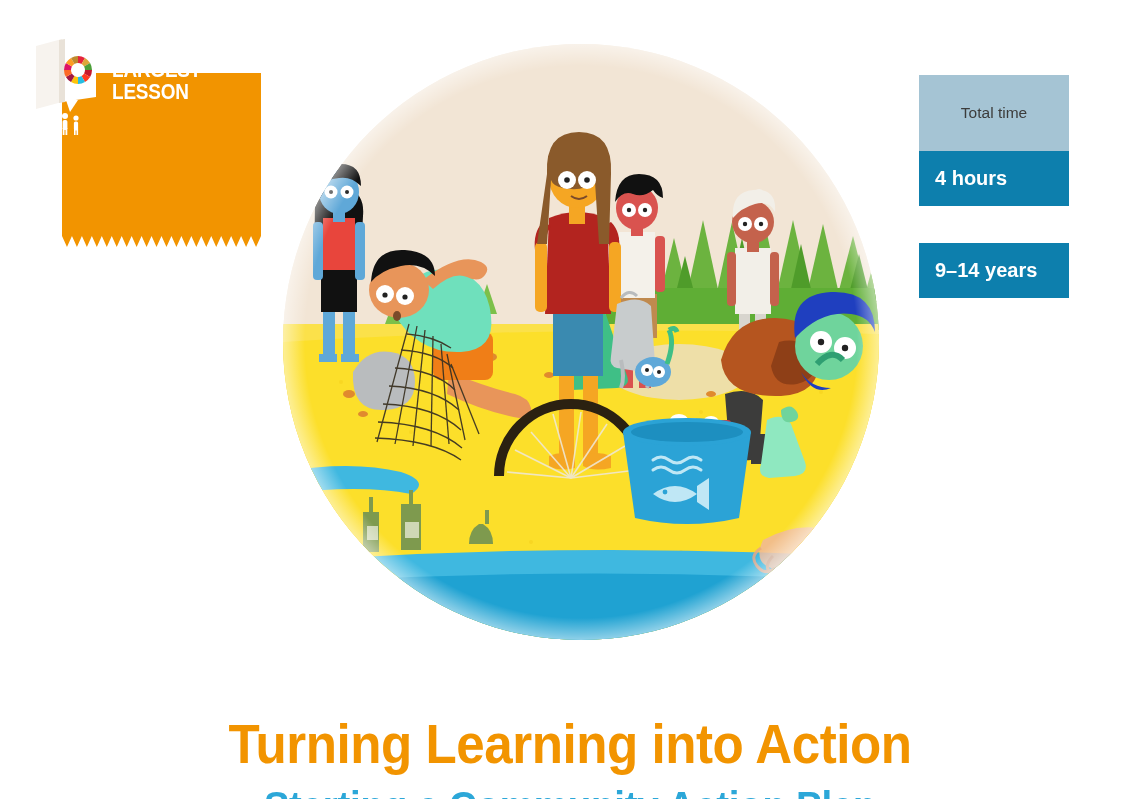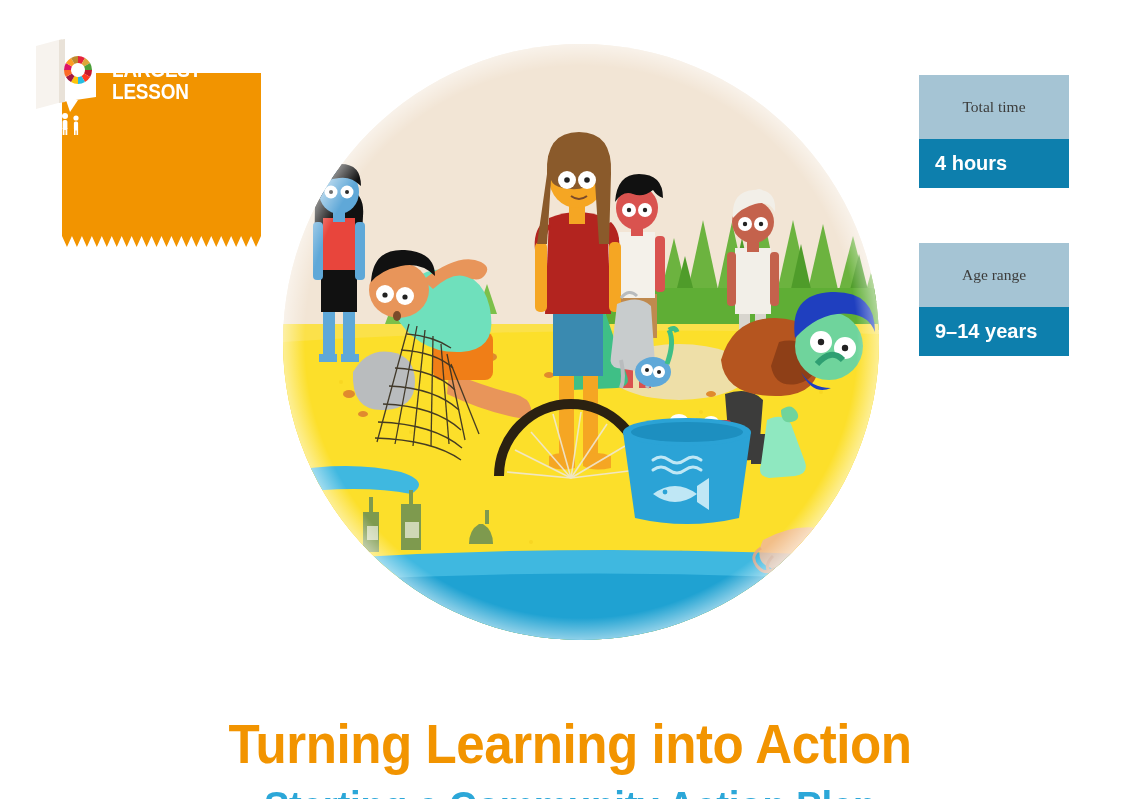--- a/index.html
+++ b/index.html
@@ -85,31 +85,30 @@
   
   .info-box {
     position: absolute;
     left: 919px;
     width: 150px;
   }
   #info-box-time { top: 75px; }
   #info-box-age  { top: 243px; }
   .info-box-label {
     background: #a5c4d4;
-    height: 64px;
+    height: 76px;
     color: #3c3c3b;
     font-size: 15.5px;
     display: flex;
     align-items: center;
     justify-content: center;
-    font-family: Liberation Serif, serif;
   }
   .info-box-value {
     background: #0d7fad;
-    height: 49px;
+    height: 55px;
     color: #ffffff;
     font-size: 20px;
     font-weight: bold;
     display: flex;
     align-items: center;
     padding-left: 16px;
     box-sizing: border-box;
   }
 
   
@@ -512,18 +511,17 @@
     <rect x="0" y="0" width="600" height="600" fill="url(#edgeFade)"></rect>
   </g>
 </svg>
 
 <div class="info-box" id="info-box-time">
   <div class="info-box-label">Total time</div>
   <div class="info-box-value">4 hours</div>
 </div>
 
 <div class="info-box" id="info-box-age">
-  <div class="info-box-label">Age range</div>
   <div class="info-box-value">9–14 years</div>
 </div>
 
 <div id="page-title">Turning Learning into Action</div>
 <div id="page-subtitle">Starting a Community Action Plan</div>
 
 </body></html>

